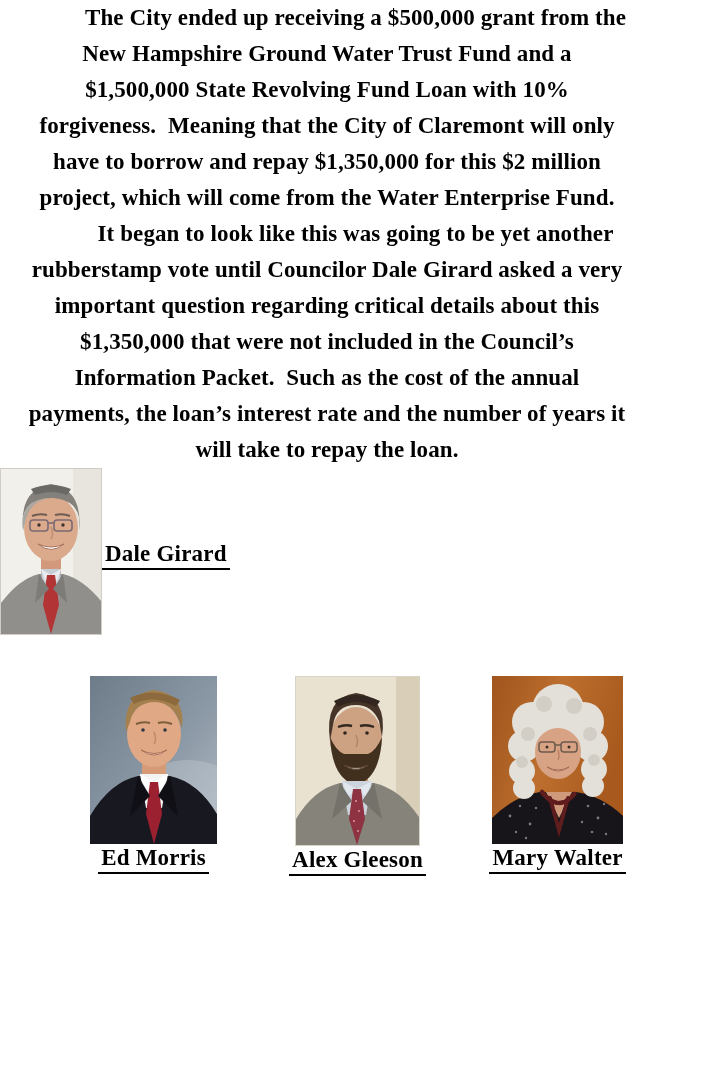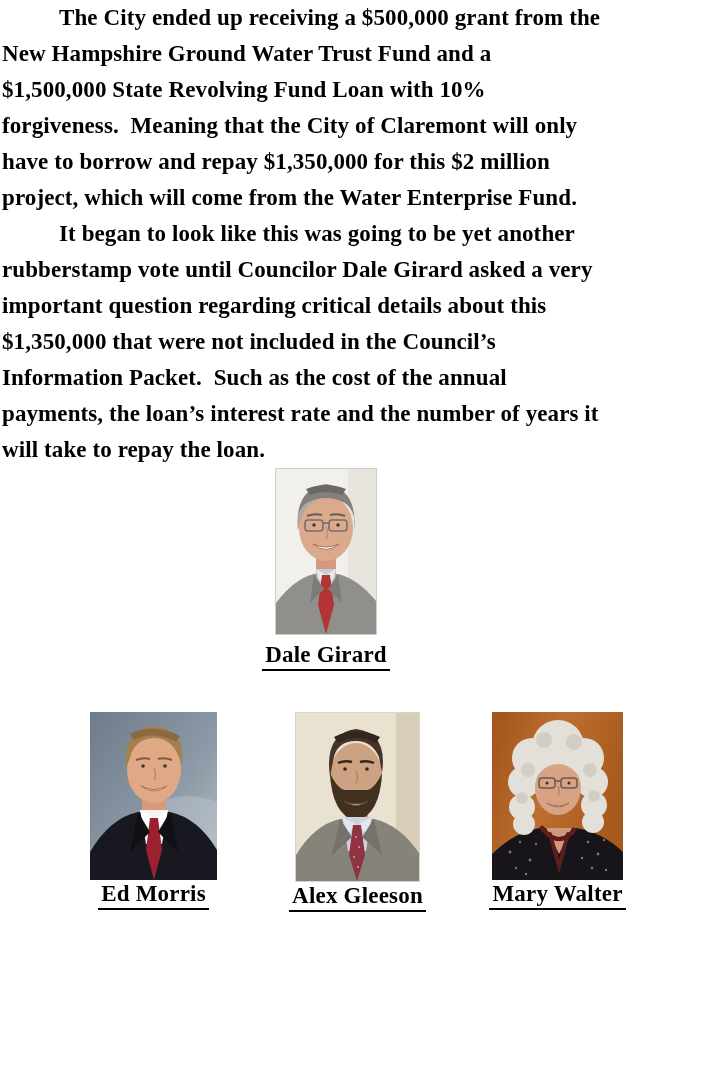--- a/index.html
+++ b/index.html
@@ -2,33 +2,33 @@
 <html><head>
 <meta charset="utf-8">
 <style>
   html,body { margin:0; padding:0; }
   body {
     width:709px; height:1080px; overflow:hidden;
     background:#ffffff; color:#000000;
     font-family:"Liberation Serif","DejaVu Serif",serif;
     font-weight:bold;
   }
-  .page { width:652px; height:1080px; overflow:hidden; }
+  .page { width:652px; height:1080px; overflow:hidden;text-align:center; }
 
   
   .para {
     font-size:23px; line-height:36px;
     white-space:pre; overflow:hidden;
     text-indent:57px; padding-left:2px;
     letter-spacing:0.1px;
   }
 
   
   figure { margin:0; padding:0; }
-  .fig-center { display:flex; flex-direction:column; align-items:center; }
+  .fig-center { display:flex; flex-direction:row; align-items:center; }
   .photo-frame { display:block; overflow:hidden; }
   .photo-frame svg { display:block; }
   .caption {
     font-size:23px; line-height:24px; white-space:nowrap;
     border-bottom:2.5px solid #000; padding:0 3px 2px 3px;
     letter-spacing:0.2px;
   }
 
   
   .dale-fig { margin-top:0; }

